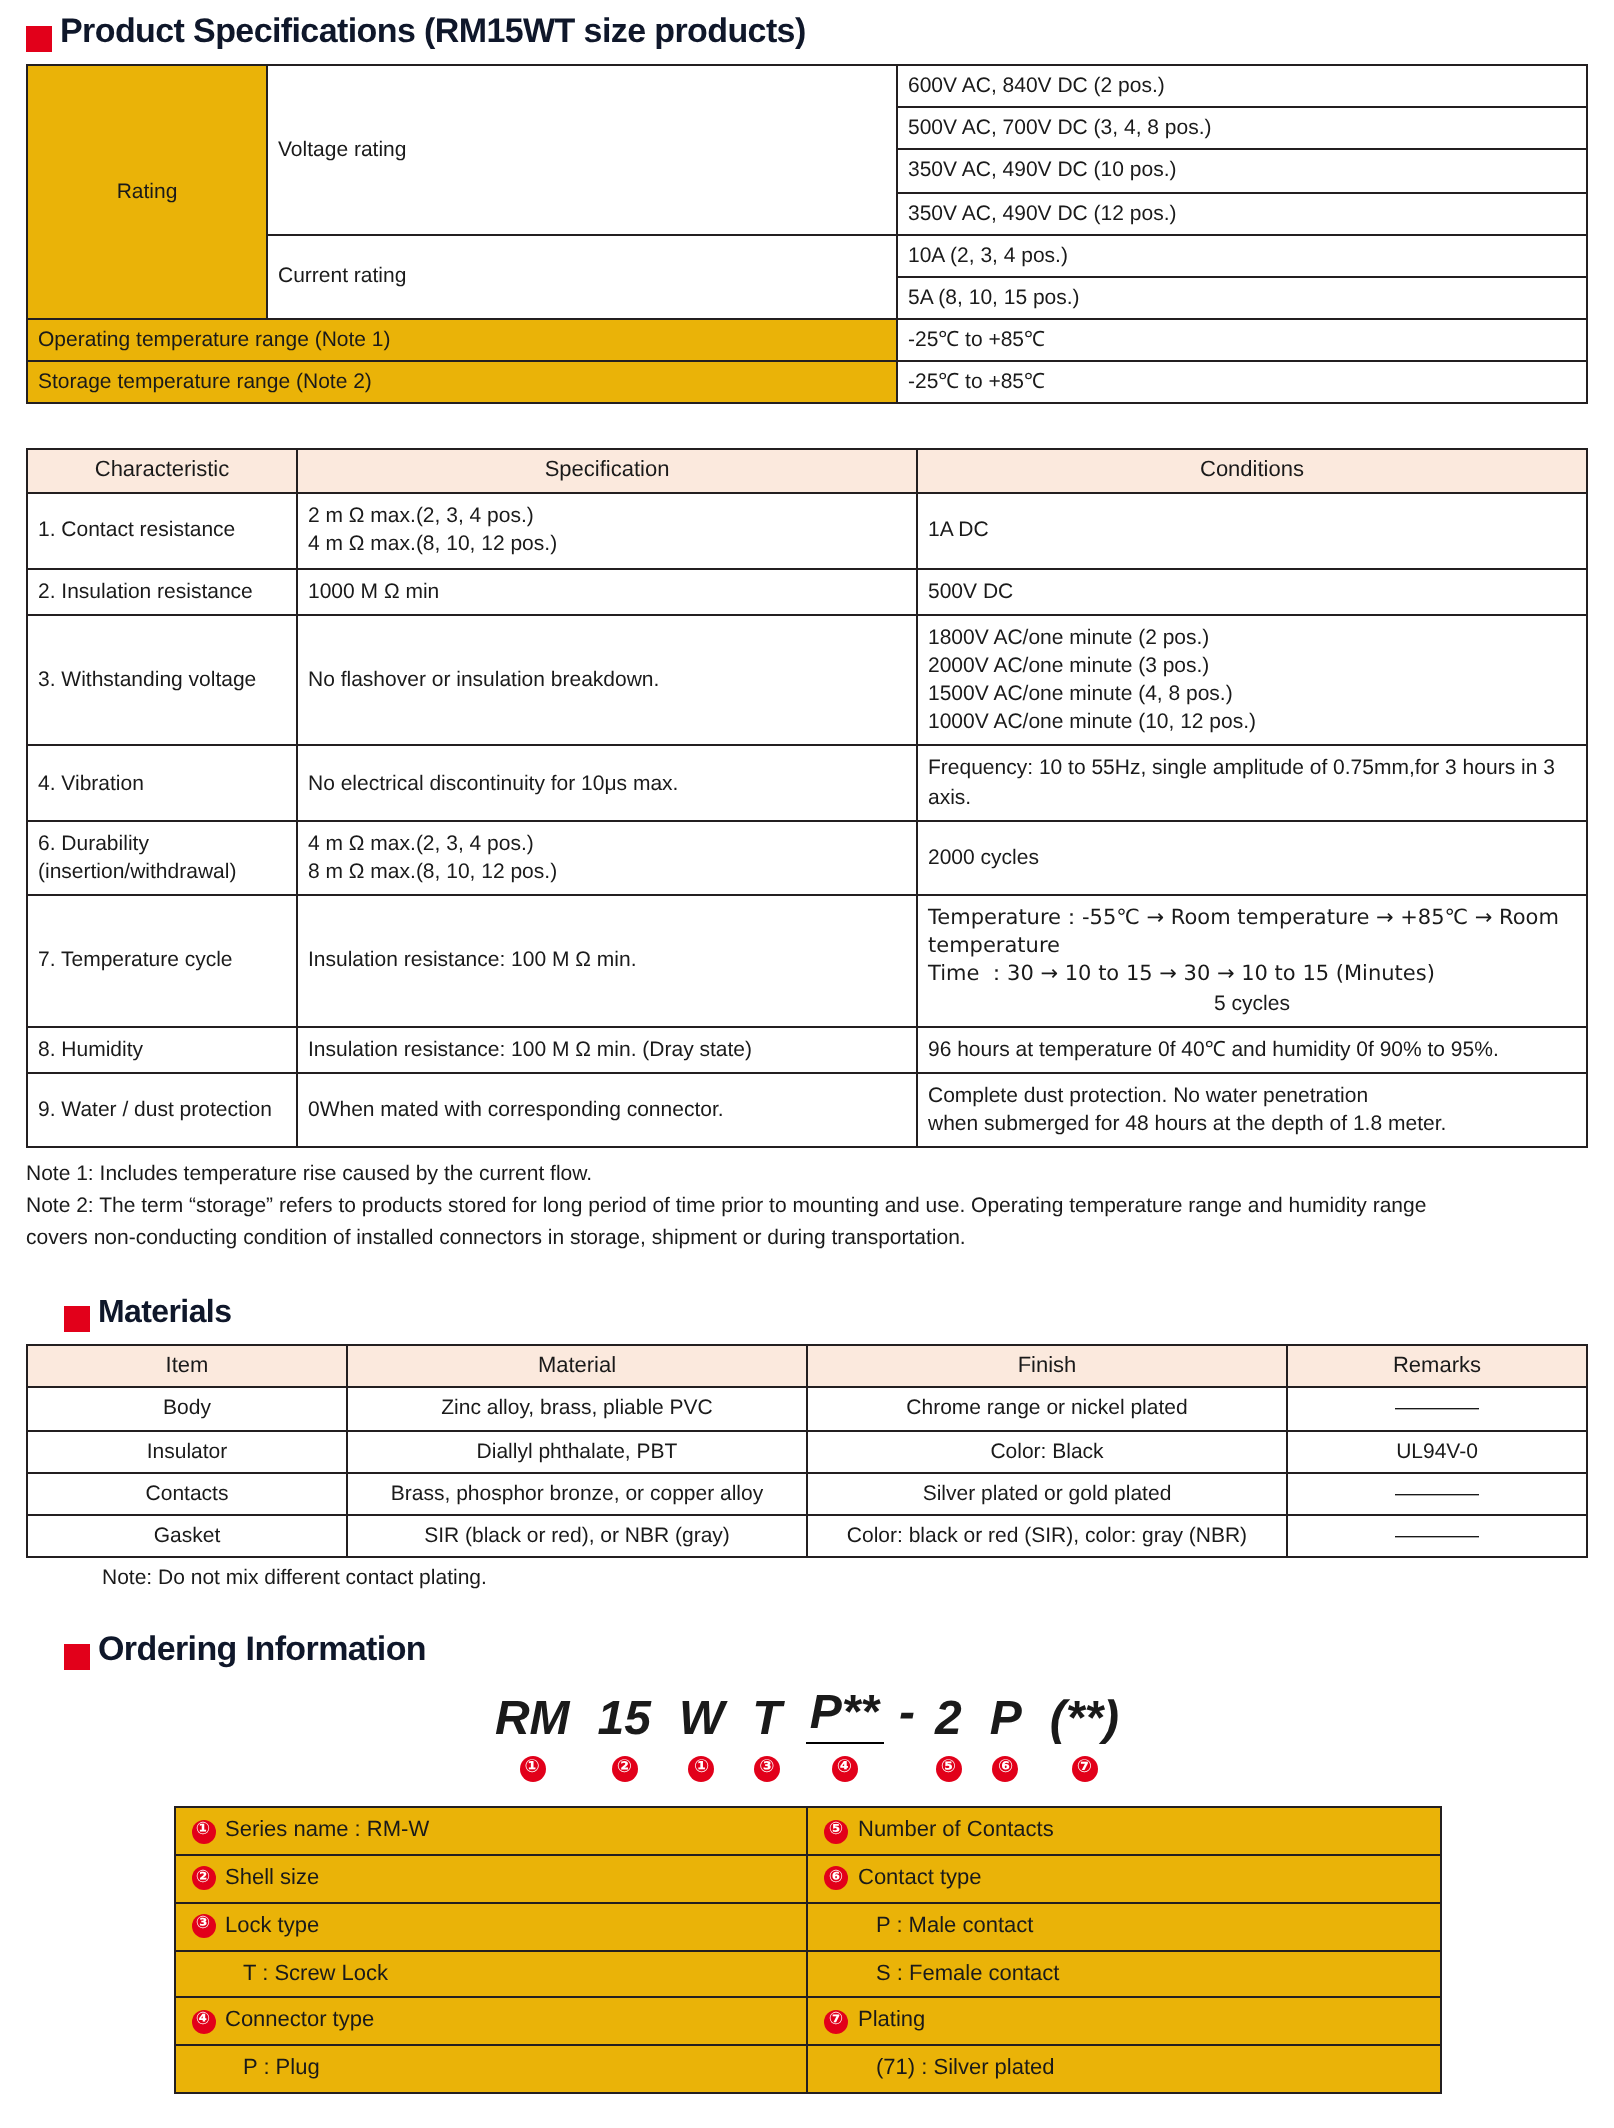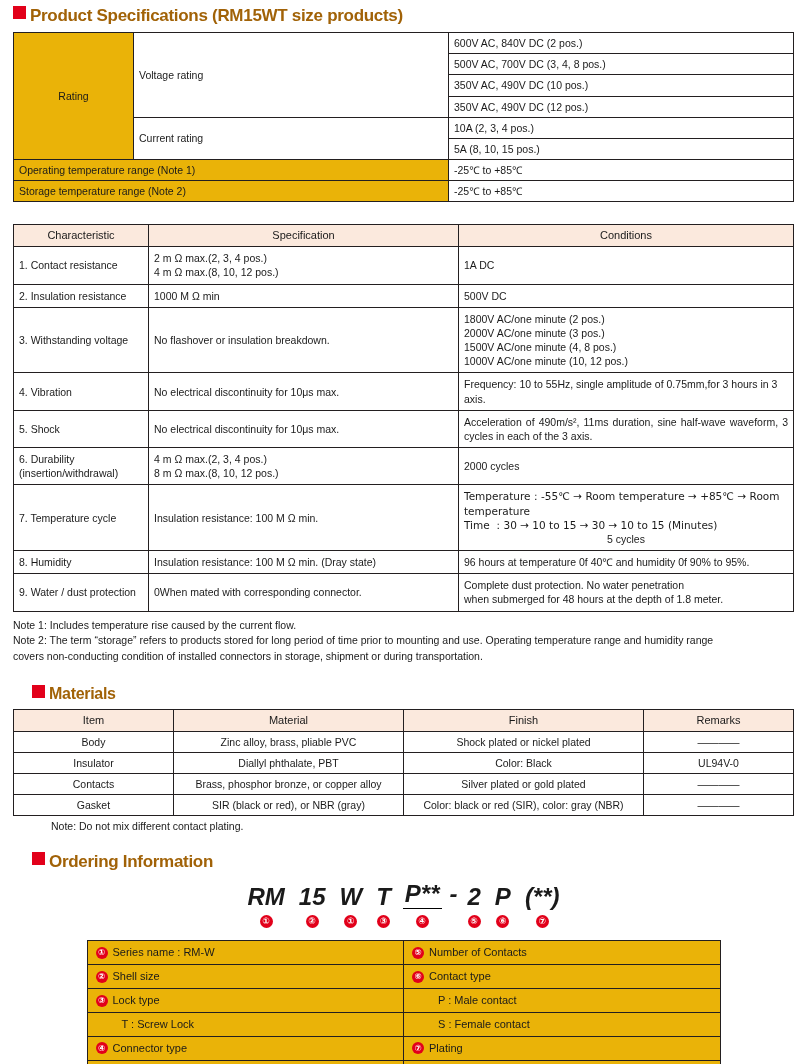--- a/index.html
+++ b/index.html
@@ -13,24 +13,24 @@
     font-family: "Liberation Sans", sans-serif;
     font-size: 11px;
     color: #1a1a1a;
     position: relative;
   }
   .page { padding: 6px 13px 10px 13px; }
 
   
   .sec-head {
     display: flex;
-    align-items: flex-start;
+    align-items: flex-end;
     font-size: 17px;
     font-weight: bold;
-    color: #a16207;
+    color: #0f172a;
     margin: 0 0 6px 0;
     letter-spacing: -0.3px;
   }
   .sec-head .sq {
     width: 13px; height: 13px;
     background: #e2001a;
     margin-right: 4px;
     display: inline-block;
     flex: 0 0 auto;
   }
@@ -229,25 +229,20 @@
 2000V AC/one minute (3 pos.)
 1500V AC/one minute (4, 8 pos.)
 1000V AC/one minute (10, 12 pos.)</td>
       </tr>
       <tr>
         <td>4. Vibration</td>
         <td>No electrical discontinuity for 10μs max.</td>
         <td>Frequency: 10 to 55Hz, single amplitude of 0.75mm,for 3 hours in 3 axis.</td>
       </tr>
       <tr>
-        <td>5. Shock</td>
-        <td>No electrical discontinuity for 10μs max.</td>
-        <td style="text-align:justify">Acceleration of 490m/s², 11ms duration, sine half-wave waveform, 3 cycles in each of the 3 axis.</td>
-      </tr>
-      <tr>
         <td style="white-space:pre-line">6. Durability
     (insertion/withdrawal)</td>
         <td style="white-space:pre-line">4 m Ω max.(2, 3, 4 pos.)
 8 m Ω max.(8, 10, 12 pos.)</td>
         <td>2000 cycles</td>
       </tr>
       <tr>
         <td>7. Temperature cycle</td>
         <td>Insulation resistance: 100 M Ω min.</td>
         <td>
@@ -293,21 +288,21 @@
         <th class="hdr">Item</th>
         <th class="hdr">Material</th>
         <th class="hdr">Finish</th>
         <th class="hdr">Remarks</th>
       </tr>
     </thead>
     <tbody>
       <tr>
         <td class="ctr">Body</td>
         <td class="ctr">Zinc alloy, brass, pliable PVC</td>
-        <td class="ctr">Shock plated or nickel plated</td>
+        <td class="ctr">Chrome range or nickel plated</td>
         <td class="ctr">————</td>
       </tr>
       <tr>
         <td class="ctr">Insulator</td>
         <td class="ctr">Diallyl phthalate, PBT</td>
         <td class="ctr">Color: Black</td>
         <td class="ctr">UL94V-0</td>
       </tr>
       <tr>
         <td class="ctr">Contacts</td>

